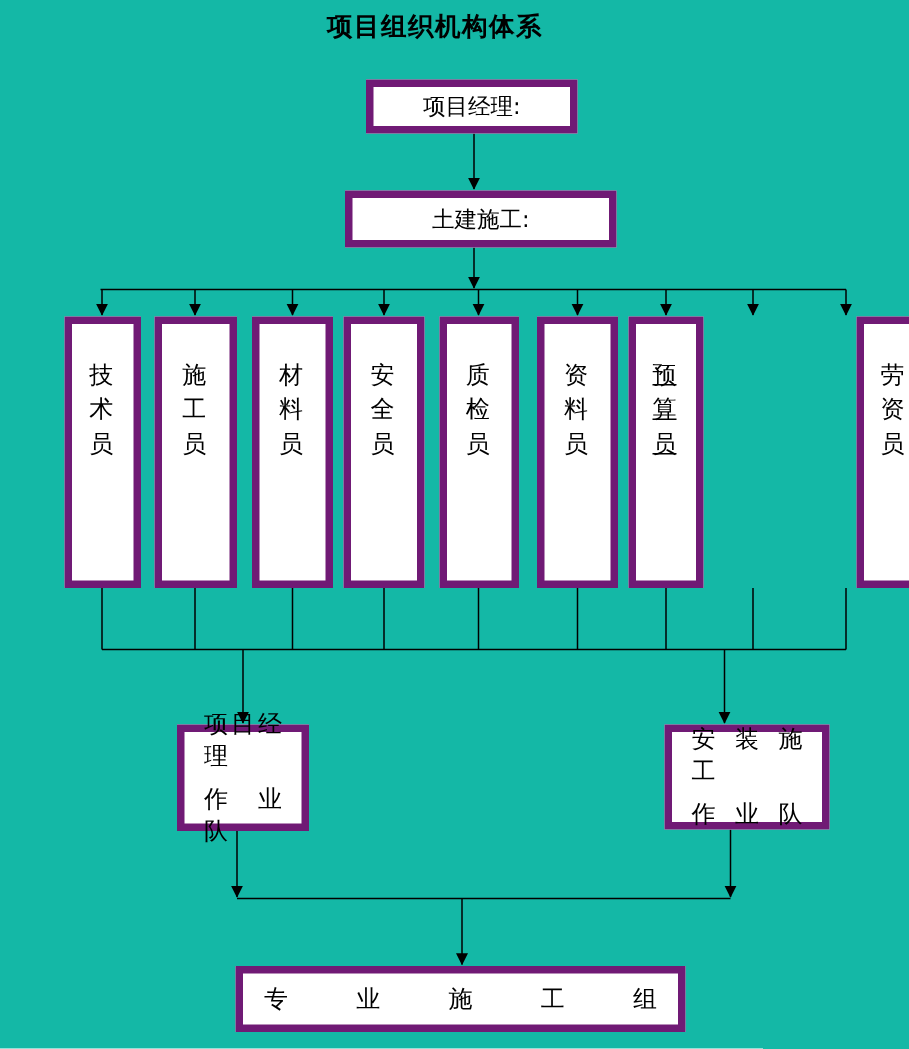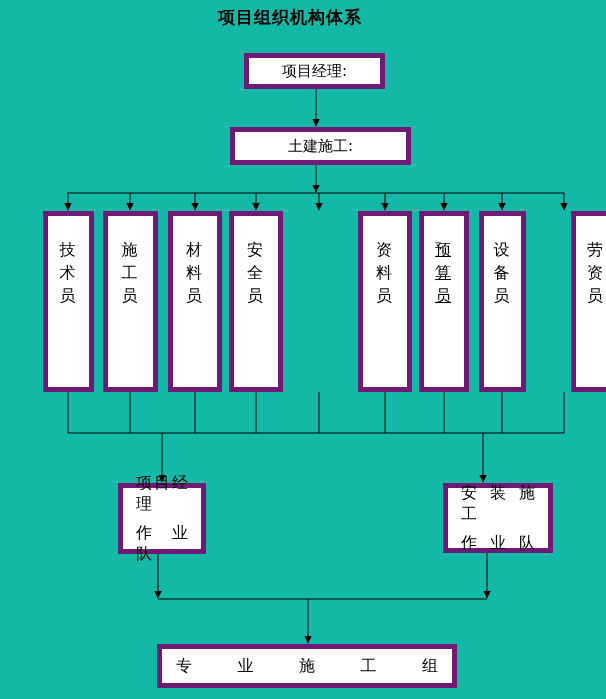--- a/index.html
+++ b/index.html
@@ -106,28 +106,28 @@
   </div>
   <div class="box role-box" style="left:103px;top:211px;width:55px;height:181px;">
     <span class="role-label">施工员</span>
   </div>
   <div class="box role-box" style="left:229px;top:211px;width:54px;height:181px;">
     <span class="role-label">安全员</span>
   </div>
   <div class="box role-box" style="left:168px;top:211px;width:54px;height:181px;">
     <span class="role-label">材料员</span>
   </div>
+  <div class="box role-box" style="left:293px;top:211px;width:53px;height:181px;">
+    <span class="role-label">质检员</span>
+  </div>
   <div class="box role-box" style="left:358px;top:211px;width:54px;height:181px;">
     <span class="role-label">资料员</span>
   </div>
   <div class="box role-box" style="left:419px;top:211px;width:50px;height:181px;text-decoration:underline;">
     <span class="role-label">预算员</span>
-  </div>
-  <div class="box role-box" style="left:479px;top:211px;width:47px;height:181px;">
-    <span class="role-label">设备员</span>
   </div>
   <div class="box role-box" style="left:539px;top:211px;width:50px;height:181px;margin-left:32px;">
     <span class="role-label">劳资员</span>
   </div>
 
   <div class="box team-box" style="left:118px;top:483px;width:88px;height:71px;">
     <span class="team-line">项目经理</span>
     <span class="team-line">作 业 队</span>
   </div>
   <div class="box team-box" style="left:443px;top:483px;width:110px;height:70px;">

